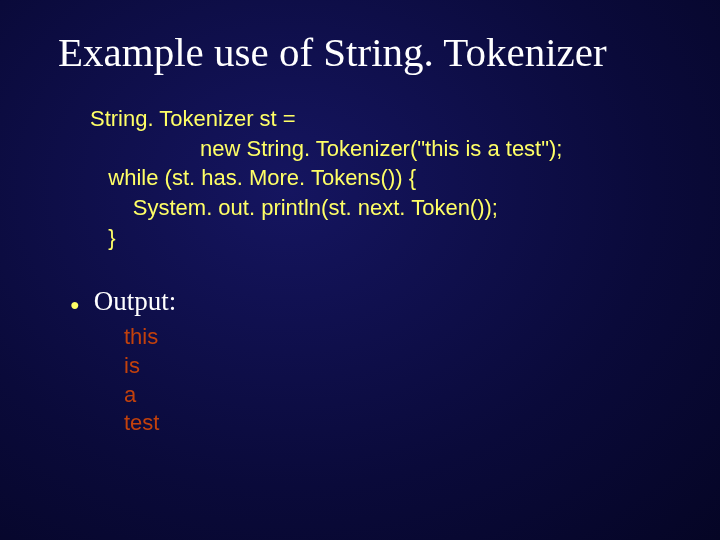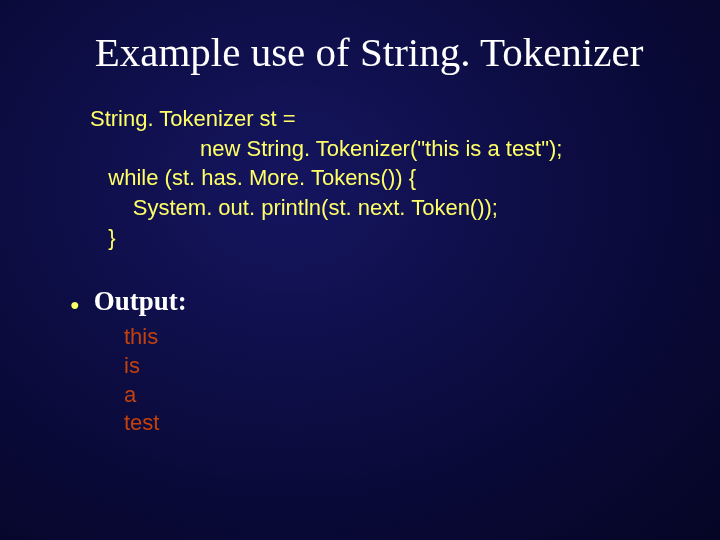--- a/index.html
+++ b/index.html
@@ -15,21 +15,21 @@
   }
   .slide {
     box-sizing: border-box;
     width: 720px;
     height: 540px;
     padding: 20px 40px 30px 40px;
   }
   .title {
     font-size: 41px;
     color: #ffffff;
-    text-align: center;
+    text-align: left;
     margin: 8px 0 28px 18px;
     font-weight: normal;
   }
   .code-block {
     font-family: Liberation Sans, sans-serif;
     font-size: 22px;
     color: #ffff66;
     margin-left: 50px;
     line-height: 1.35;
     white-space: pre;
@@ -43,21 +43,20 @@
   .bullet {
     font-size: 16px;
     color: #ffff66;
     margin-right: 14px;
     margin-top: 10px;
   }
   .bullet-text {
     font-family: Georgia, 'Times New Roman', Times, serif;
     font-size: 27px;
     color: #ffffff;
-    font-weight: bold;
   }
   .output-block {
     font-family: Verdana, Geneva, Tahoma, sans-serif;
     font-size: 22px;
     color: #c2410c;
     margin-left: 84px;
     margin-top: 6px;
     line-height: 1.3;
     white-space: pre;
   }

